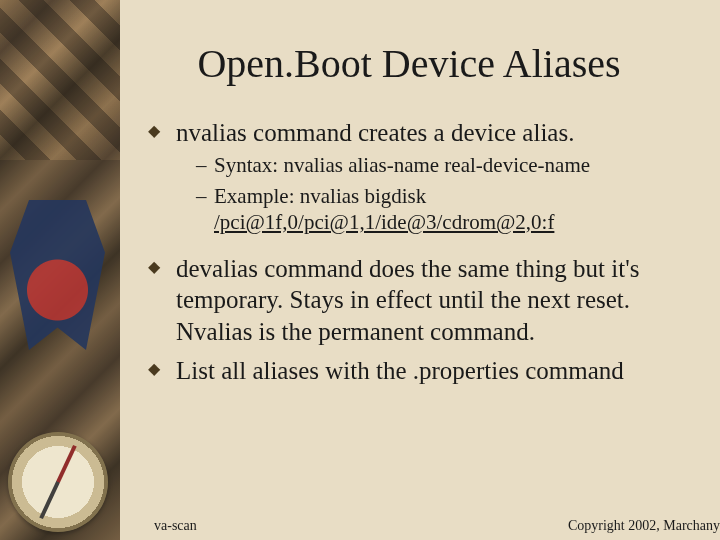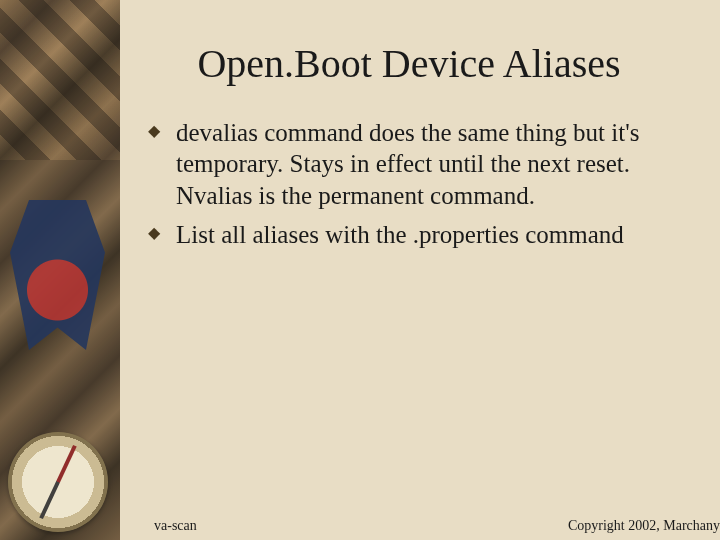--- a/index.html
+++ b/index.html
@@ -137,20 +137,29 @@
 <body>
 
 <div class="bg-strip">
   <div class="compass"></div>
 </div>
 
 <div class="slide">
   <h1 class="title">Open.Boot Device Aliases</h1>
 
   <ul class="main">
+    <li>
+      <span>nvalias command creates a device alias.</span>
+      <ul class="sub">
+        <li>Syntax: nvalias alias-name real-device-name</li>
+        <li>
+          <span>Example: nvalias bigdisk </span><span class="path">/pci@1f,0/pci@1,1/ide@3/cdrom@2,0:f</span>
+        </li>
+      </ul>
+    </li>
     <li> devalias command does the same thing but it's temporary. Stays in effect until the next reset. Nvalias is the permanent command.</li>
     <li>List all aliases with the .properties command</li>
   </ul>
 
   <div class="footer">
     <span class="footer-left">va-scan</span>
     <span class="footer-center">Copyright 2002, Marchany</span>
   </div>
 </div>
 

